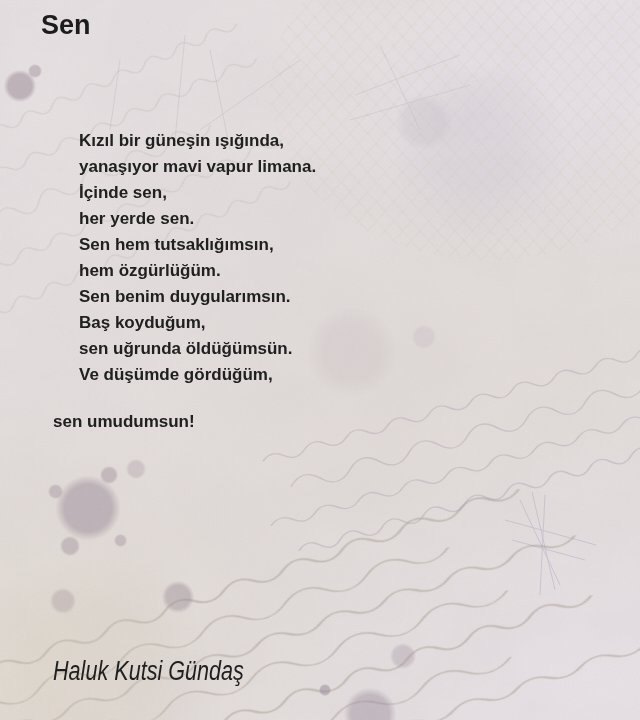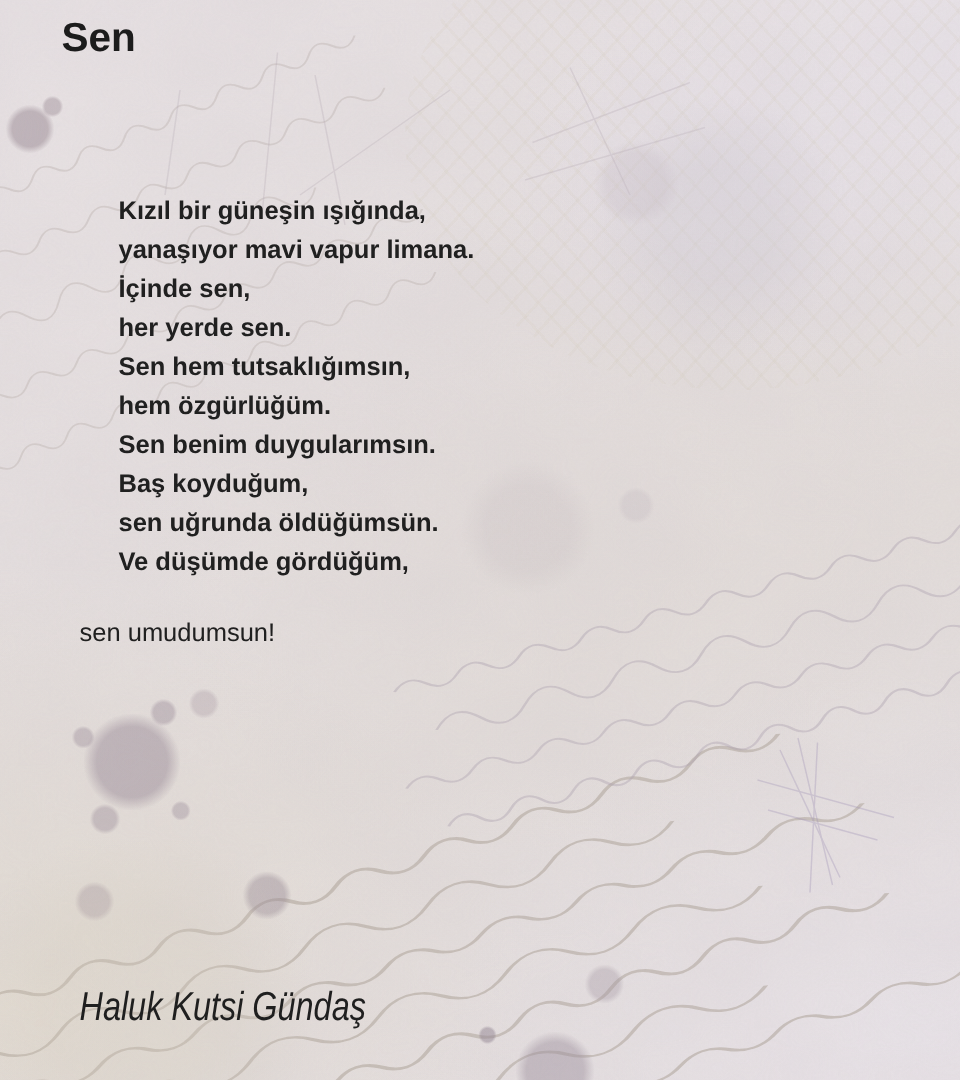--- a/index.html
+++ b/index.html
@@ -19,21 +19,21 @@
     position:absolute;right:-70px;top:-80px;width:440px;height:340px;border-radius:50%;
     opacity:.5;pointer-events:none;
     background:
       repeating-linear-gradient(48deg, rgba(202,192,162,.20) 0 2px, rgba(202,192,162,0) 2px 13px),
       repeating-linear-gradient(-48deg, rgba(202,192,162,.20) 0 2px, rgba(202,192,162,0) 2px 13px);
   }
   .blot{position:absolute;pointer-events:none;}
   .content{position:absolute;inset:0;z-index:10;}
   .title{position:absolute;left:41px;top:10px;font-size:27px;line-height:30px;font-weight:bold;color:#1c1c1c;}
   .poem{position:absolute;left:53px;top:50px;font-size:17px;line-height:26px;font-weight:bold;color:#202020;white-space:pre;margin-left:26px;}
-  .closing{position:absolute;left:53px;top:409px;font-size:17px;line-height:26px;font-weight:normal;color:#202020;}
+  .closing{position:absolute;left:53px;top:409px;font-size:17px;line-height:26px;font-weight:bold;color:#202020;}
   .author{
     position:absolute;left:53px;top:655px;font-size:27px;line-height:32px;
     font-style:italic;color:#1f1f1f;transform:scaleX(.8);transform-origin:left top;white-space:nowrap;
   }
 </style>
 </head>
 <body>
 
 <div class="page">
 

